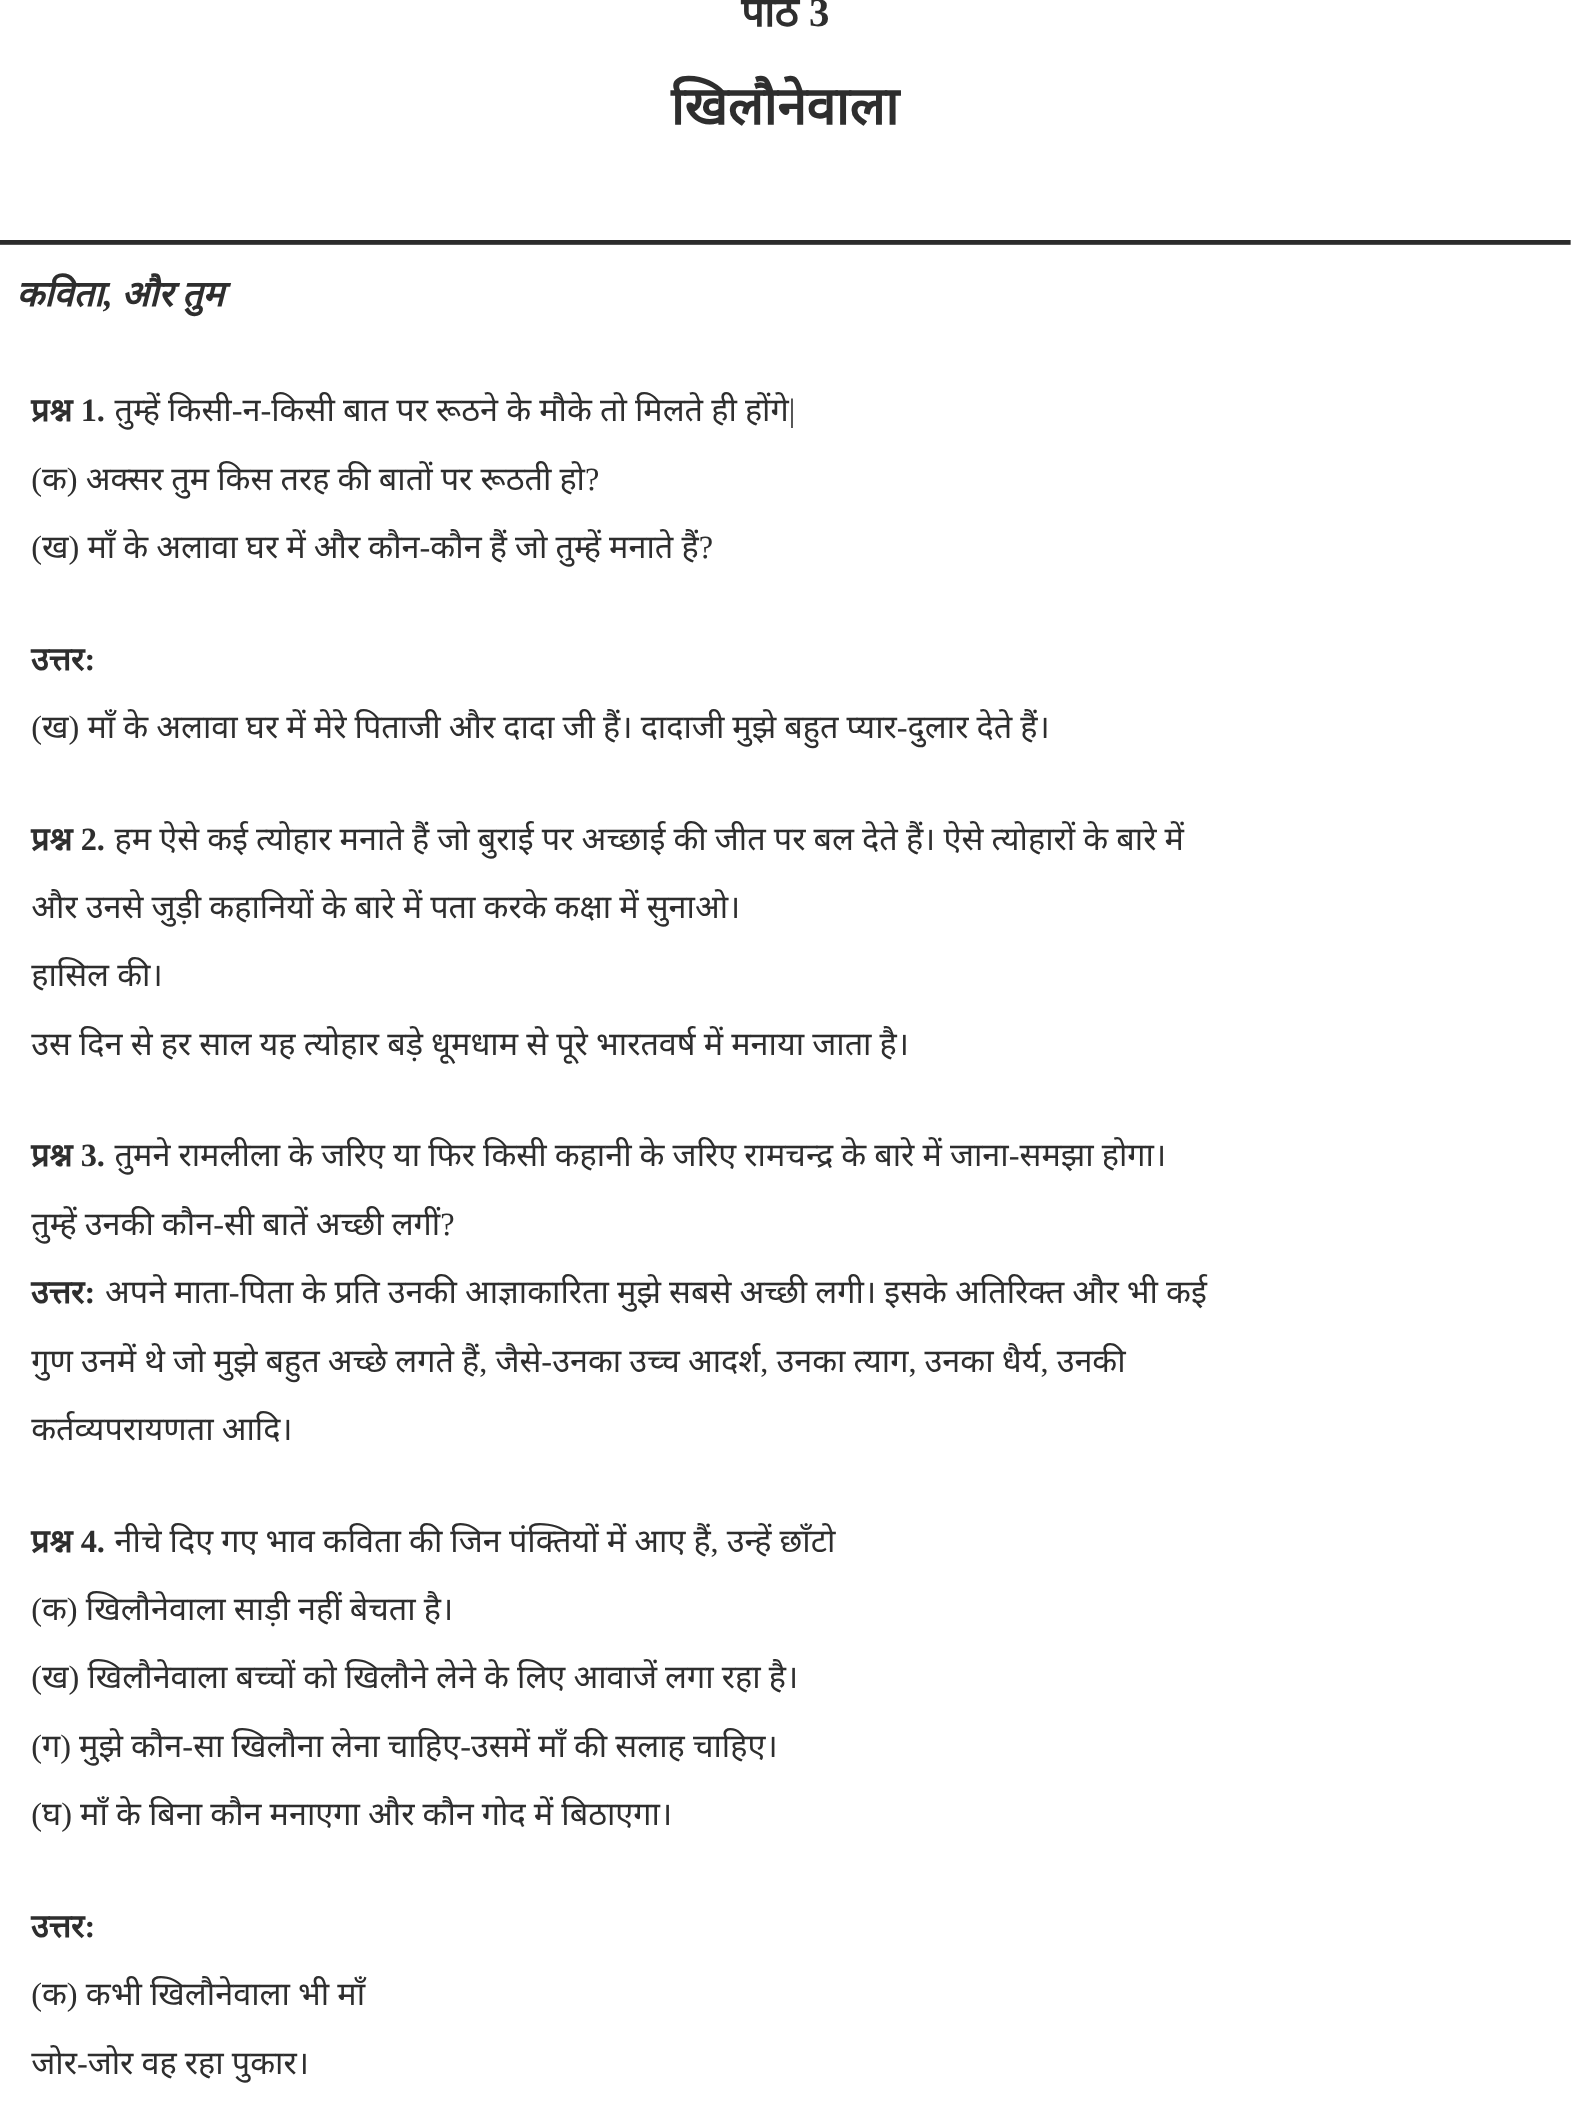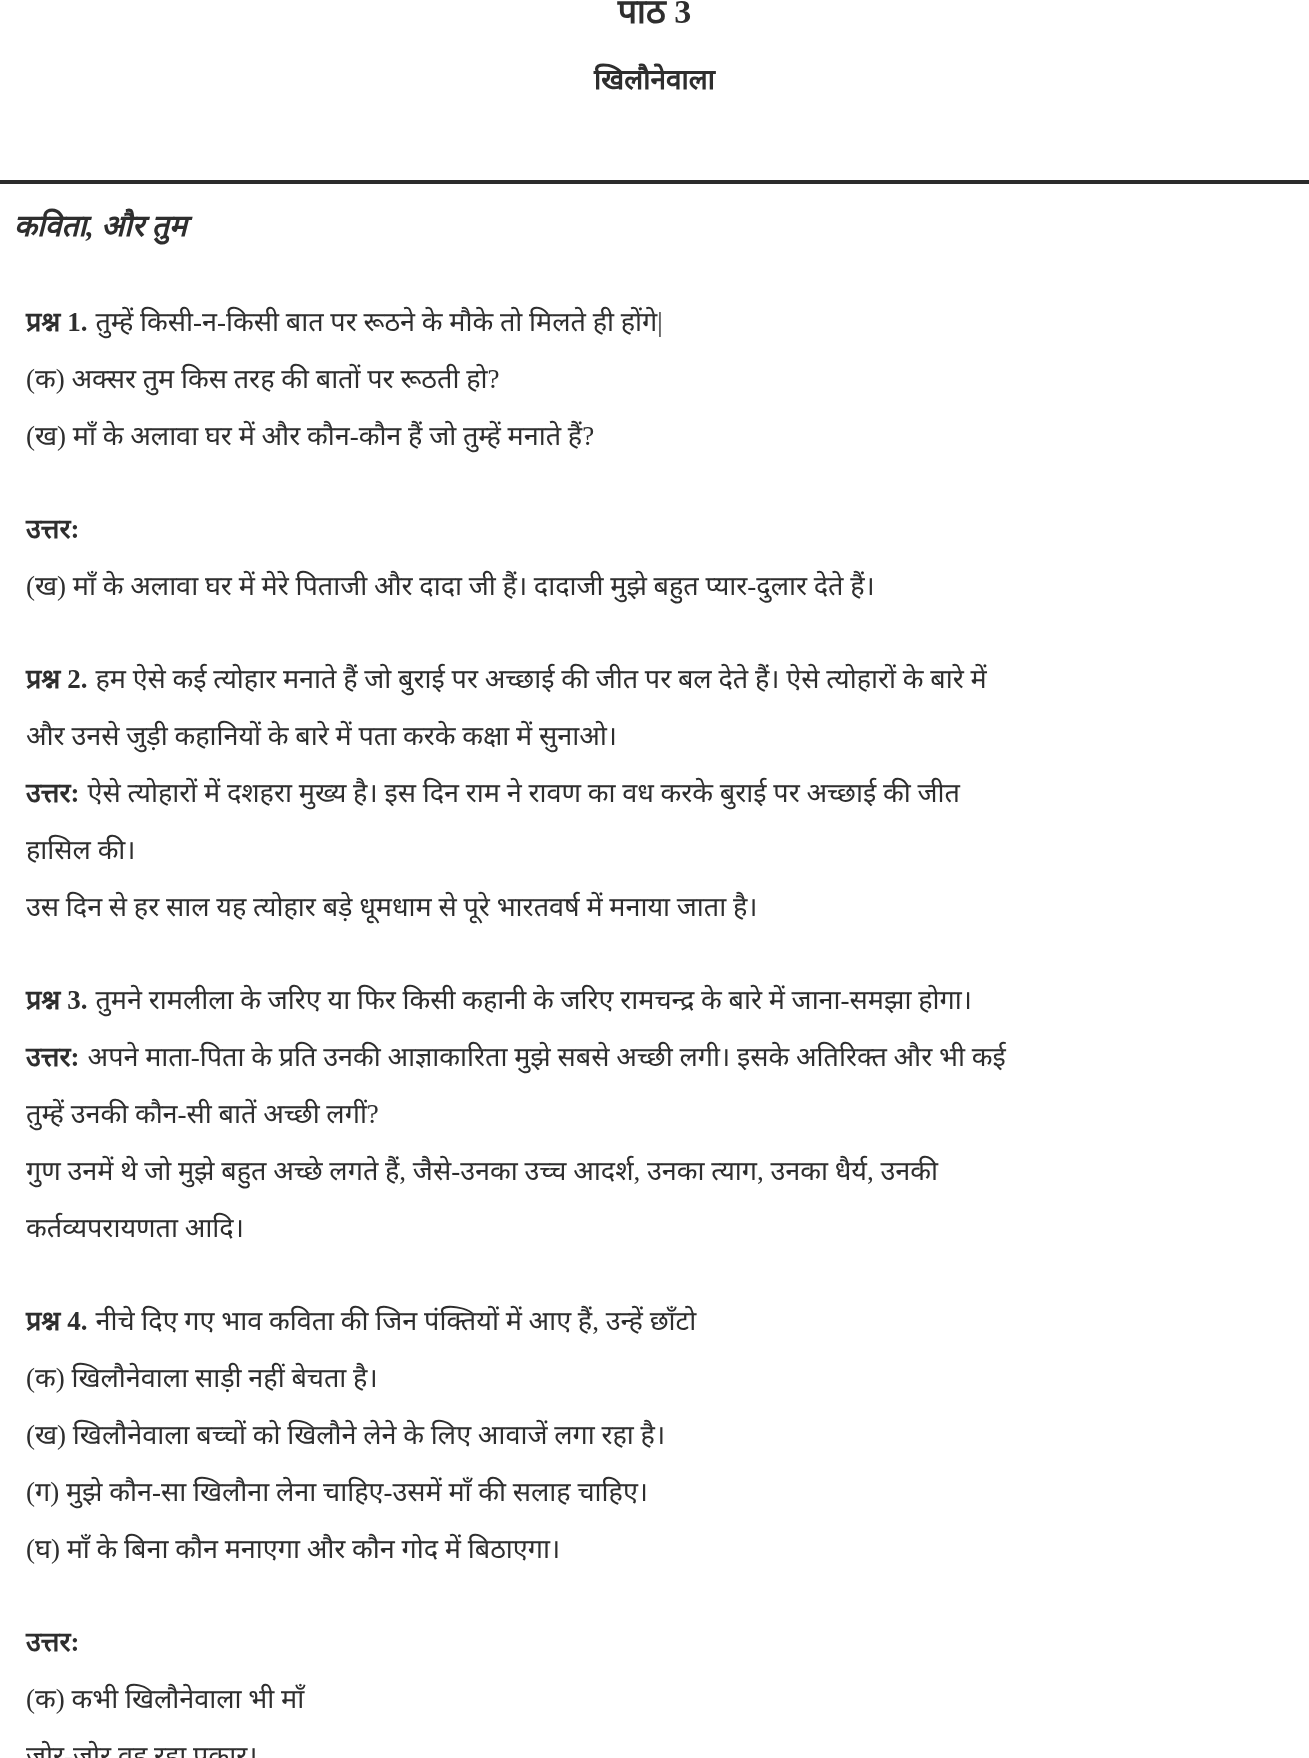--- a/index.html
+++ b/index.html
@@ -16,21 +16,21 @@
     box-sizing: border-box;
   }
   .doc-header { text-align: center; }
   .chapter {
     font-size: 34px;
     font-weight: 700;
     line-height: 1.2;
     margin: -8px 0 0 0;
   }
   .doc-title {
-    font-size: 28px;
+    font-size: 44px;
     font-weight: 700;
     line-height: 1.2;
     margin: 30px 0 0 0;
   }
   hr.rule {
     border: none;
     border-top: 4px solid #2b2b2b;
     margin: 84px 0 0 0;
     width: 100%;
   }
@@ -73,27 +73,26 @@
 
     <p class="line first-block"><span class="lbl">प्रश्न 1.</span><span>तुम्हें किसी-न-किसी बात पर रूठने के मौके तो मिलते ही होंगे|</span></p>
     <p class="line"><span class="lbl"></span><span>(क) अक्सर तुम किस तरह की बातों पर रूठती हो?</span></p>
     <p class="line"><span class="lbl"></span><span>(ख) माँ के अलावा घर में और कौन-कौन हैं जो तुम्हें मनाते हैं?</span></p>
 
     <p class="line gap"><span class="lbl">उत्तर:</span><span></span></p>
     <p class="line"><span class="lbl"></span><span>(ख) माँ के अलावा घर में मेरे पिताजी और दादा जी हैं। दादाजी मुझे बहुत प्यार-दुलार देते हैं।</span></p>
 
     <p class="line gap"><span class="lbl">प्रश्न 2.</span><span>हम ऐसे कई त्योहार मनाते हैं जो बुराई पर अच्छाई की जीत पर बल देते हैं। ऐसे त्योहारों के बारे में</span></p>
     <p class="line"><span class="lbl"></span><span>और उनसे जुड़ी कहानियों के बारे में पता करके कक्षा में सुनाओ।</span></p>
-    <p class="line"><span class="lbl">उत्तर:</span><span>ऐसे त्योहारों में दशहरा मुख्य है। इस दिन राम ने रावण का वध करके बुराई पर अच्छाई की जीत</span></p>
     <p class="line"><span class="lbl"></span><span>हासिल की।</span></p>
     <p class="line"><span class="lbl"></span><span>उस दिन से हर साल यह त्योहार बड़े धूमधाम से पूरे भारतवर्ष में मनाया जाता है।</span></p>
 
     <p class="line gap"><span class="lbl">प्रश्न 3.</span><span>तुमने रामलीला के जरिए या फिर किसी कहानी के जरिए रामचन्द्र के बारे में जाना-समझा होगा।</span></p>
+    <p class="line"><span class="lbl"></span><span>तुम्हें उनकी कौन-सी बातें अच्छी लगीं?</span></p>
     <p class="line"><span class="lbl">उत्तर:</span><span>अपने माता-पिता के प्रति उनकी आज्ञाकारिता मुझे सबसे अच्छी लगी। इसके अतिरिक्त और भी कई</span></p>
-    <p class="line"><span class="lbl"></span><span>तुम्हें उनकी कौन-सी बातें अच्छी लगीं?</span></p>
     <p class="line"><span class="lbl"></span><span>गुण उनमें थे जो मुझे बहुत अच्छे लगते हैं, जैसे-उनका उच्च आदर्श, उनका त्याग, उनका धैर्य, उनकी</span></p>
     <p class="line"><span class="lbl"></span><span>कर्तव्यपरायणता आदि।</span></p>
 
     <p class="line gap"><span class="lbl">प्रश्न 4.</span><span>नीचे दिए गए भाव कविता की जिन पंक्तियों में आए हैं, उन्हें छाँटो</span></p>
     <p class="line"><span class="lbl"></span><span>(क) खिलौनेवाला साड़ी नहीं बेचता है।</span></p>
     <p class="line"><span class="lbl"></span><span>(ख) खिलौनेवाला बच्चों को खिलौने लेने के लिए आवाजें लगा रहा है।</span></p>
     <p class="line"><span class="lbl"></span><span>(ग) मुझे कौन-सा खिलौना लेना चाहिए-उसमें माँ की सलाह चाहिए।</span></p>
     <p class="line"><span class="lbl"></span><span>(घ) माँ के बिना कौन मनाएगा और कौन गोद में बिठाएगा।</span></p>
 
     <p class="line gap"><span class="lbl">उत्तर:</span><span></span></p>

